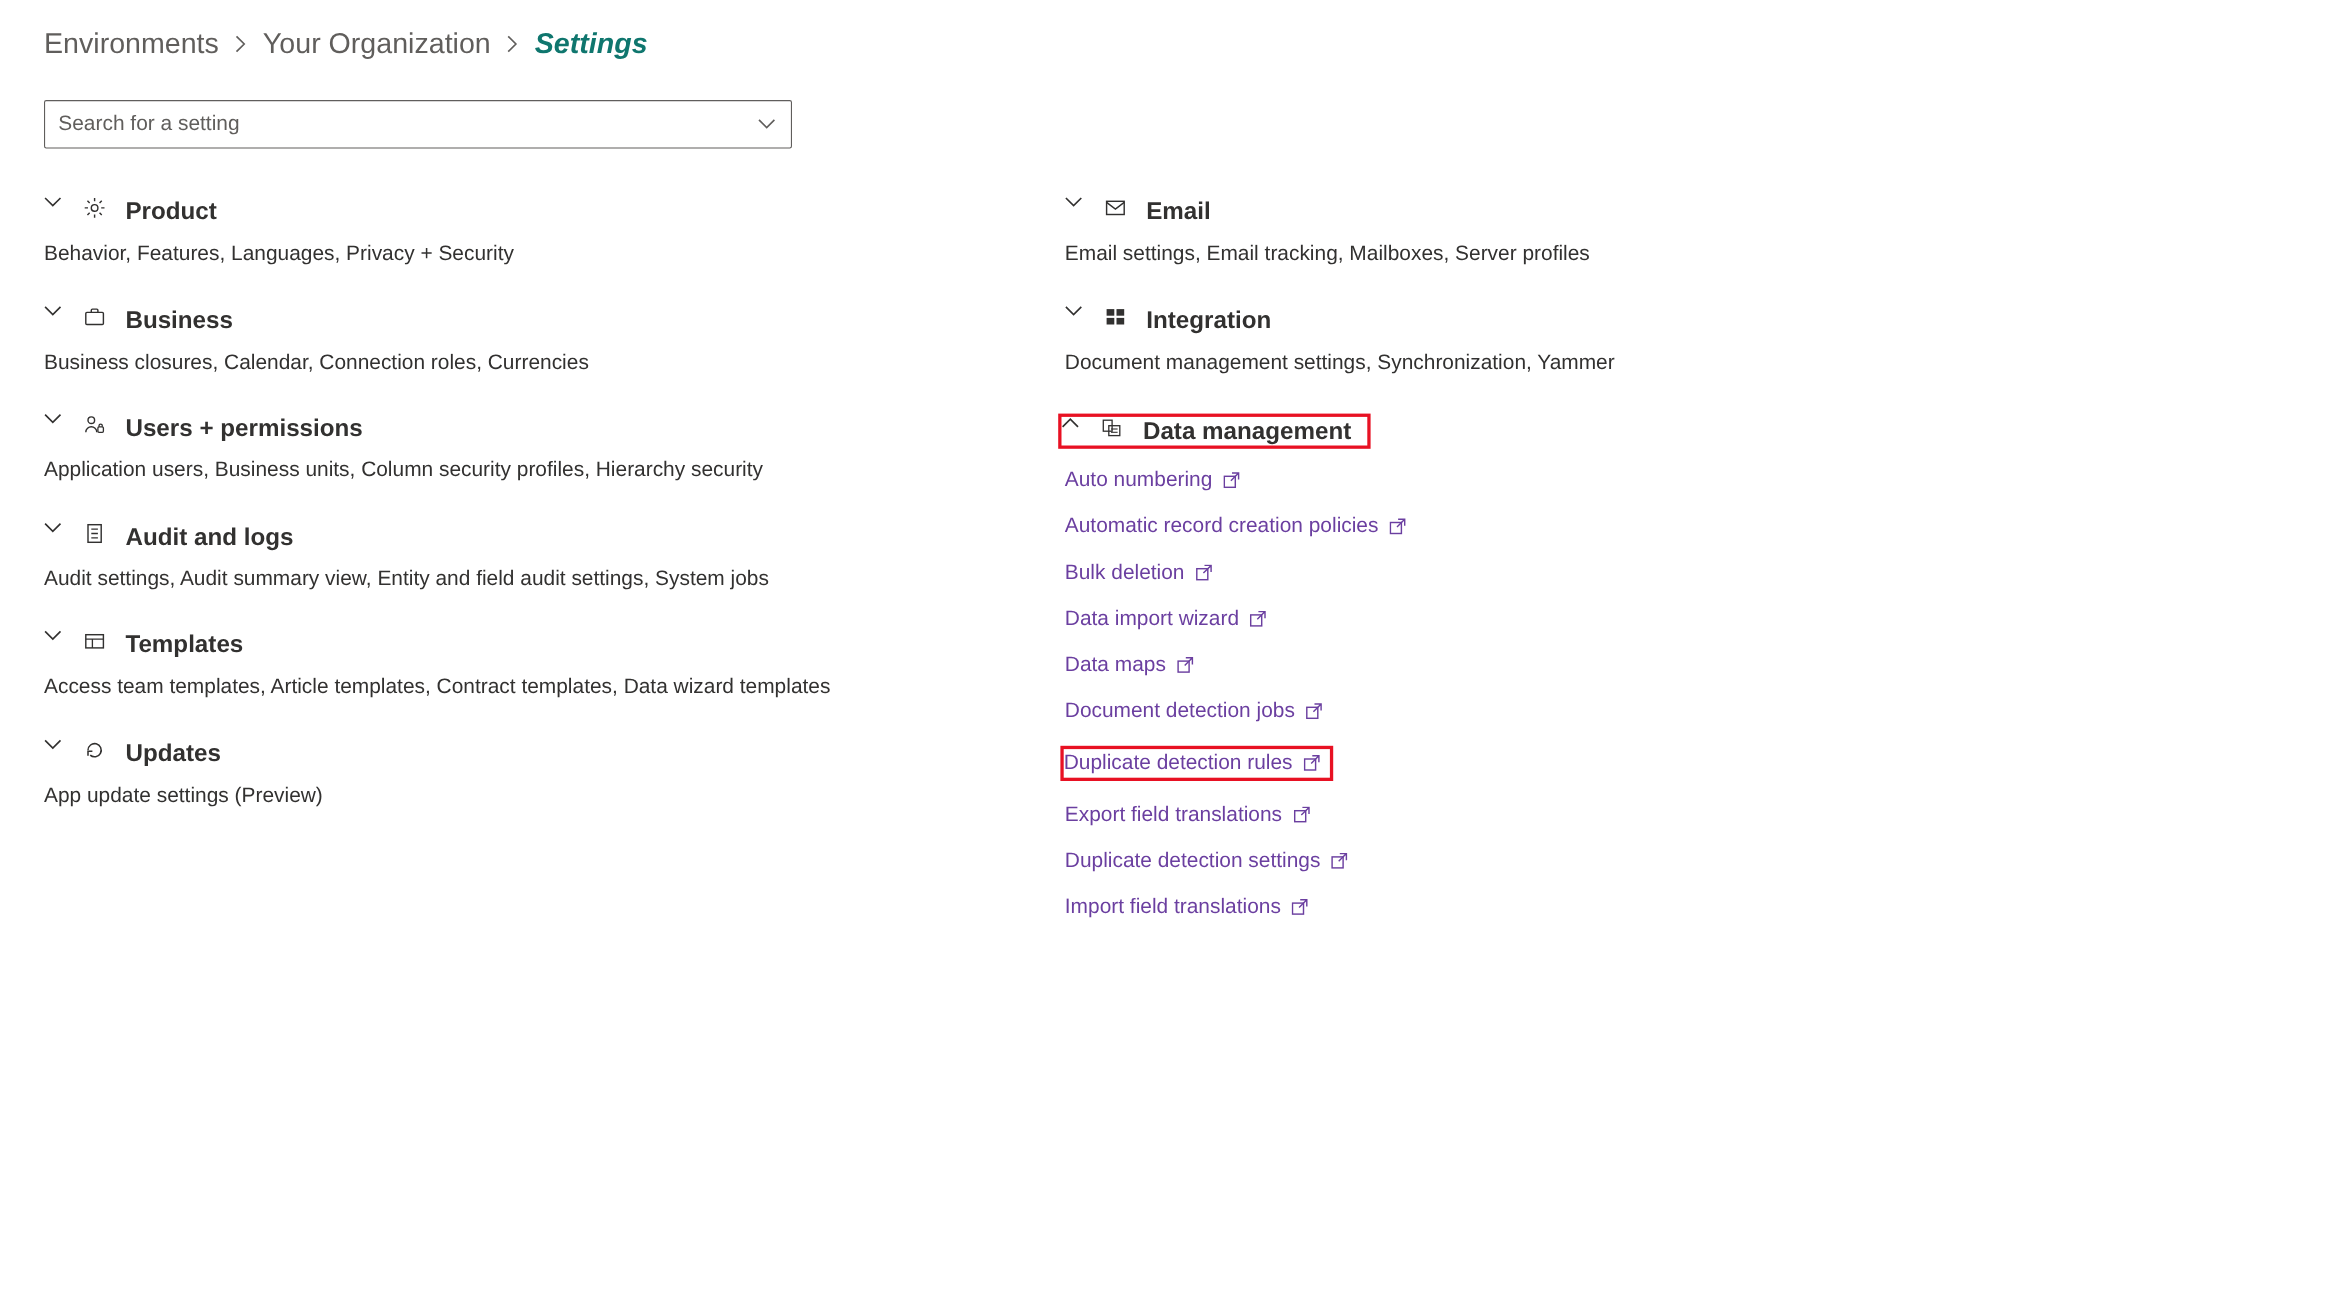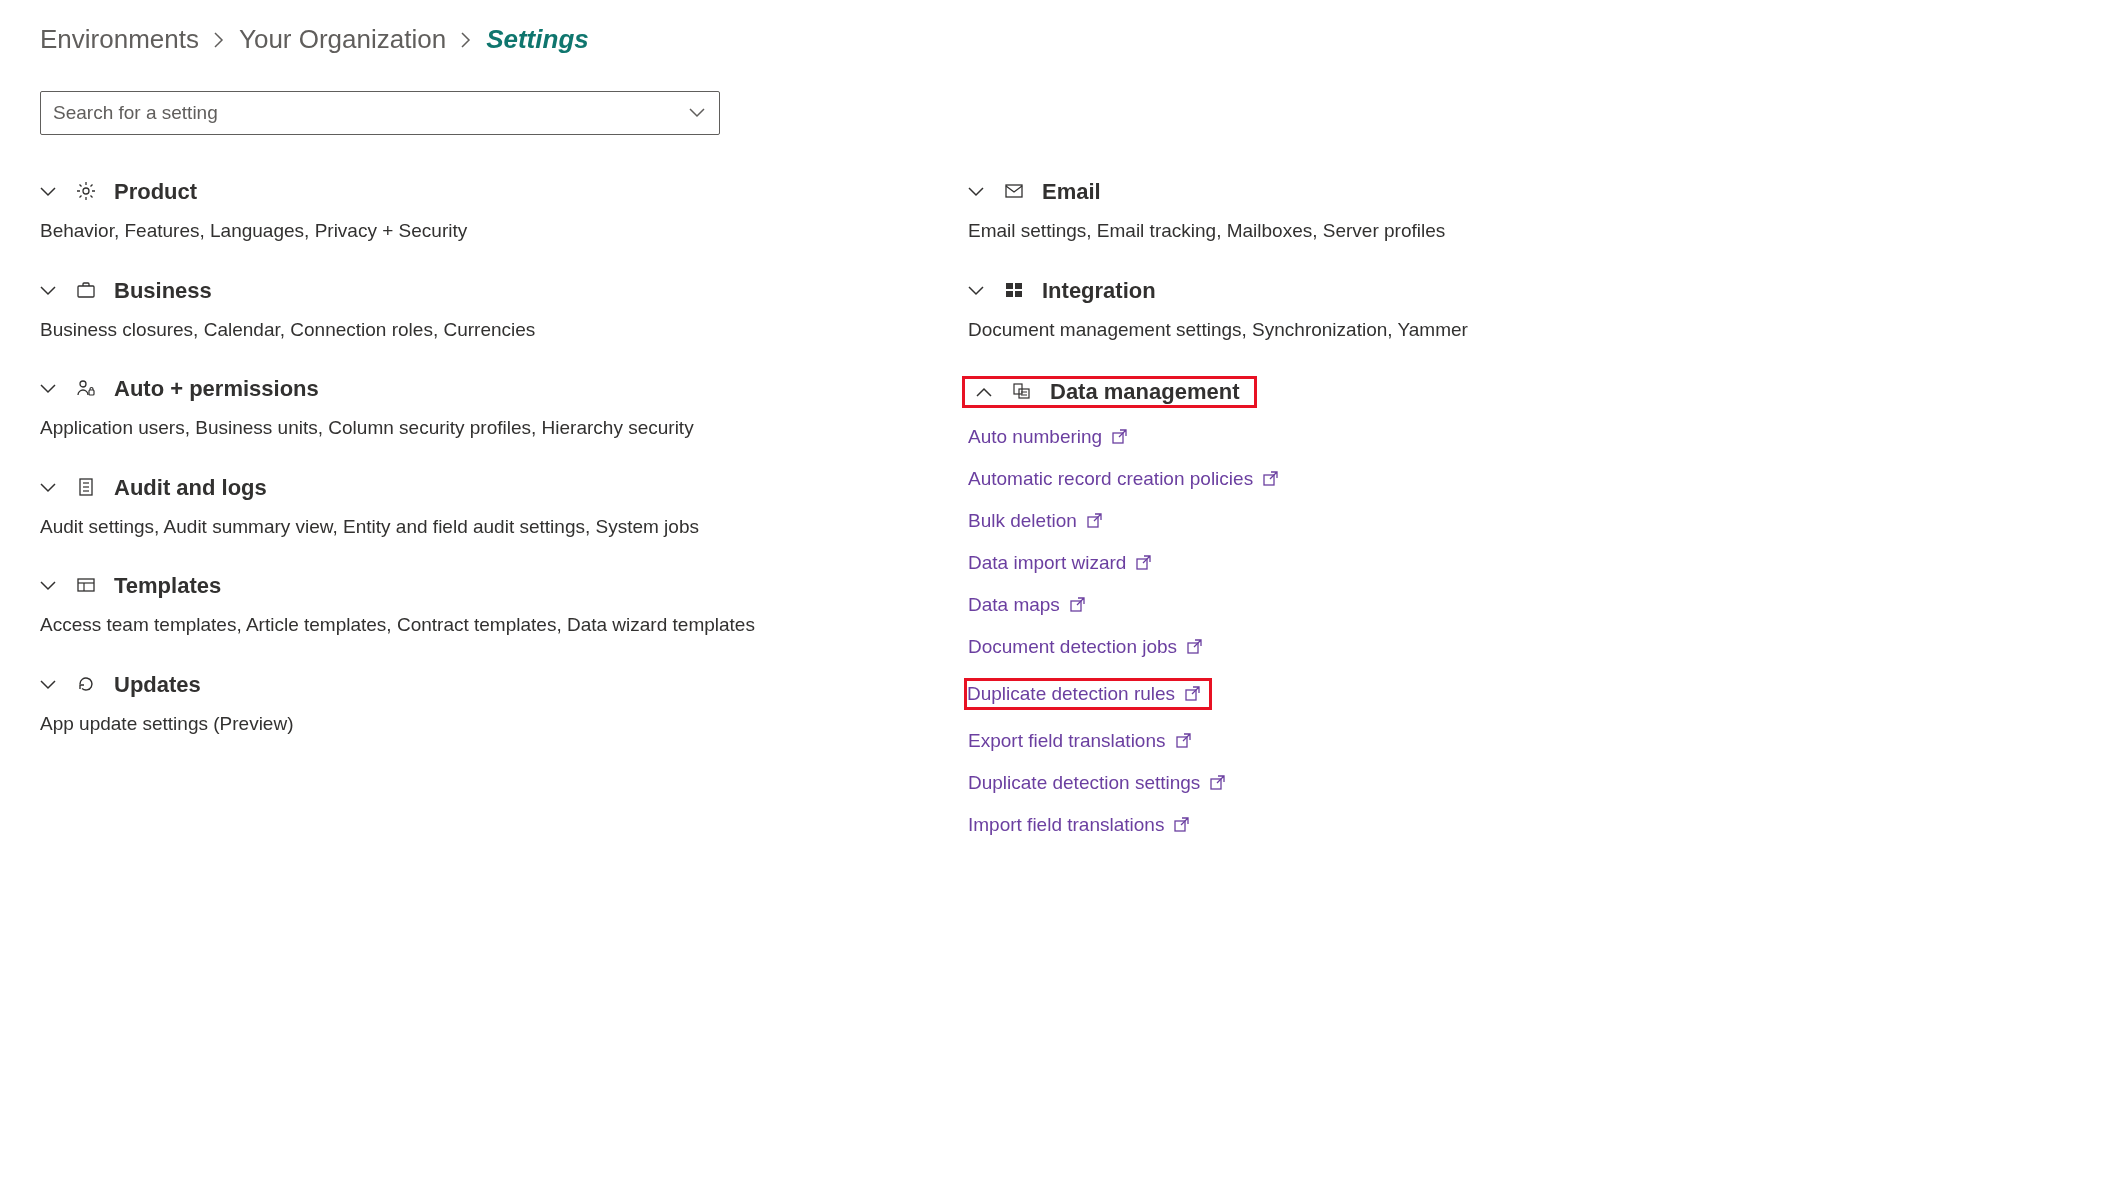--- a/index.html
+++ b/index.html
@@ -68,21 +68,20 @@
       flex: 1;
       min-width: 0;
     }
     .col-left { flex: 0 0 860px; }
     .col-right { flex: 0 0 540px; margin-left: 28px; }
     .section {
       margin-bottom: 32px;
     }
     .section-header {
       display: flex;
-      align-items: center;
       gap: 16px;
       cursor: pointer;
       margin-bottom: 12px;
     }
     .chevron {
       display: inline-flex;
       width: 20px;
       color: #323130;
     }
     .section-icon {
@@ -217,21 +216,21 @@
               </svg>
           </span>
           <span class="section-icon">
             <svg viewBox="0 0 20 20" width="20" height="20">
                 <circle cx="7" cy="6" r="3" fill="none" stroke="currentColor" stroke-width="1.3"></circle>
                 <path d="M2 17c0-3 2.5-5 5-5s5 2 5 5" fill="none" stroke="currentColor" stroke-width="1.3"></path>
                 <rect x="13" y="12" width="5" height="5" rx="1" fill="none" stroke="currentColor" stroke-width="1.2"></rect>
                 <path d="M14 12v-1a1.5 1.5 0 013 0v1" fill="none" stroke="currentColor" stroke-width="1.2"></path>
               </svg>
           </span>
-          <span class="section-title">Auto + permissions</span>
+          <span class="section-title">Users + permissions</span>
         </div>
         <div class="section-summary">Application users, Business units, Column security profiles, Hierarchy security</div>
       </div>
 
       <div class="section">
         <div class="section-header">
           <span class="chevron">
             <svg width="16" height="10" viewBox="0 0 16 10">
                 <path d="M1 1 L8 8 L15 1" stroke="currentColor" stroke-width="1.5" fill="none"></path>
               </svg>
@@ -323,21 +322,21 @@
                 <rect x="11" y="11" width="7" height="6" fill="currentColor"></rect>
               </svg>
           </span>
           <span class="section-title">Integration</span>
         </div>
         <div class="section-summary">Document management settings, Synchronization, Yammer</div>
       </div>
 
       <div class="section">
         <div class="highlight-box-header" style="display:inline-block;">
-          <div class="section-header" style="margin-bottom:0;padding-left:11px;">
+          <div class="section-header" style="margin-bottom:0;">
             <span class="chevron">
               <svg width="16" height="10" viewBox="0 0 16 10">
                   <path d="M1 9 L8 2 L15 9" stroke="currentColor" stroke-width="1.5" fill="none"></path>
                 </svg>
             </span>
             <span class="section-icon">
               <svg viewBox="0 0 20 20" width="20" height="20">
                   <rect x="2" y="3" width="8" height="10" fill="none" stroke="currentColor" stroke-width="1.2"></rect>
                   <rect x="7" y="8" width="10" height="9" fill="none" stroke="currentColor" stroke-width="1.2"></rect>
                   <line x1="9" y1="11" x2="15" y2="11" stroke="currentColor" stroke-width="1"></line>

